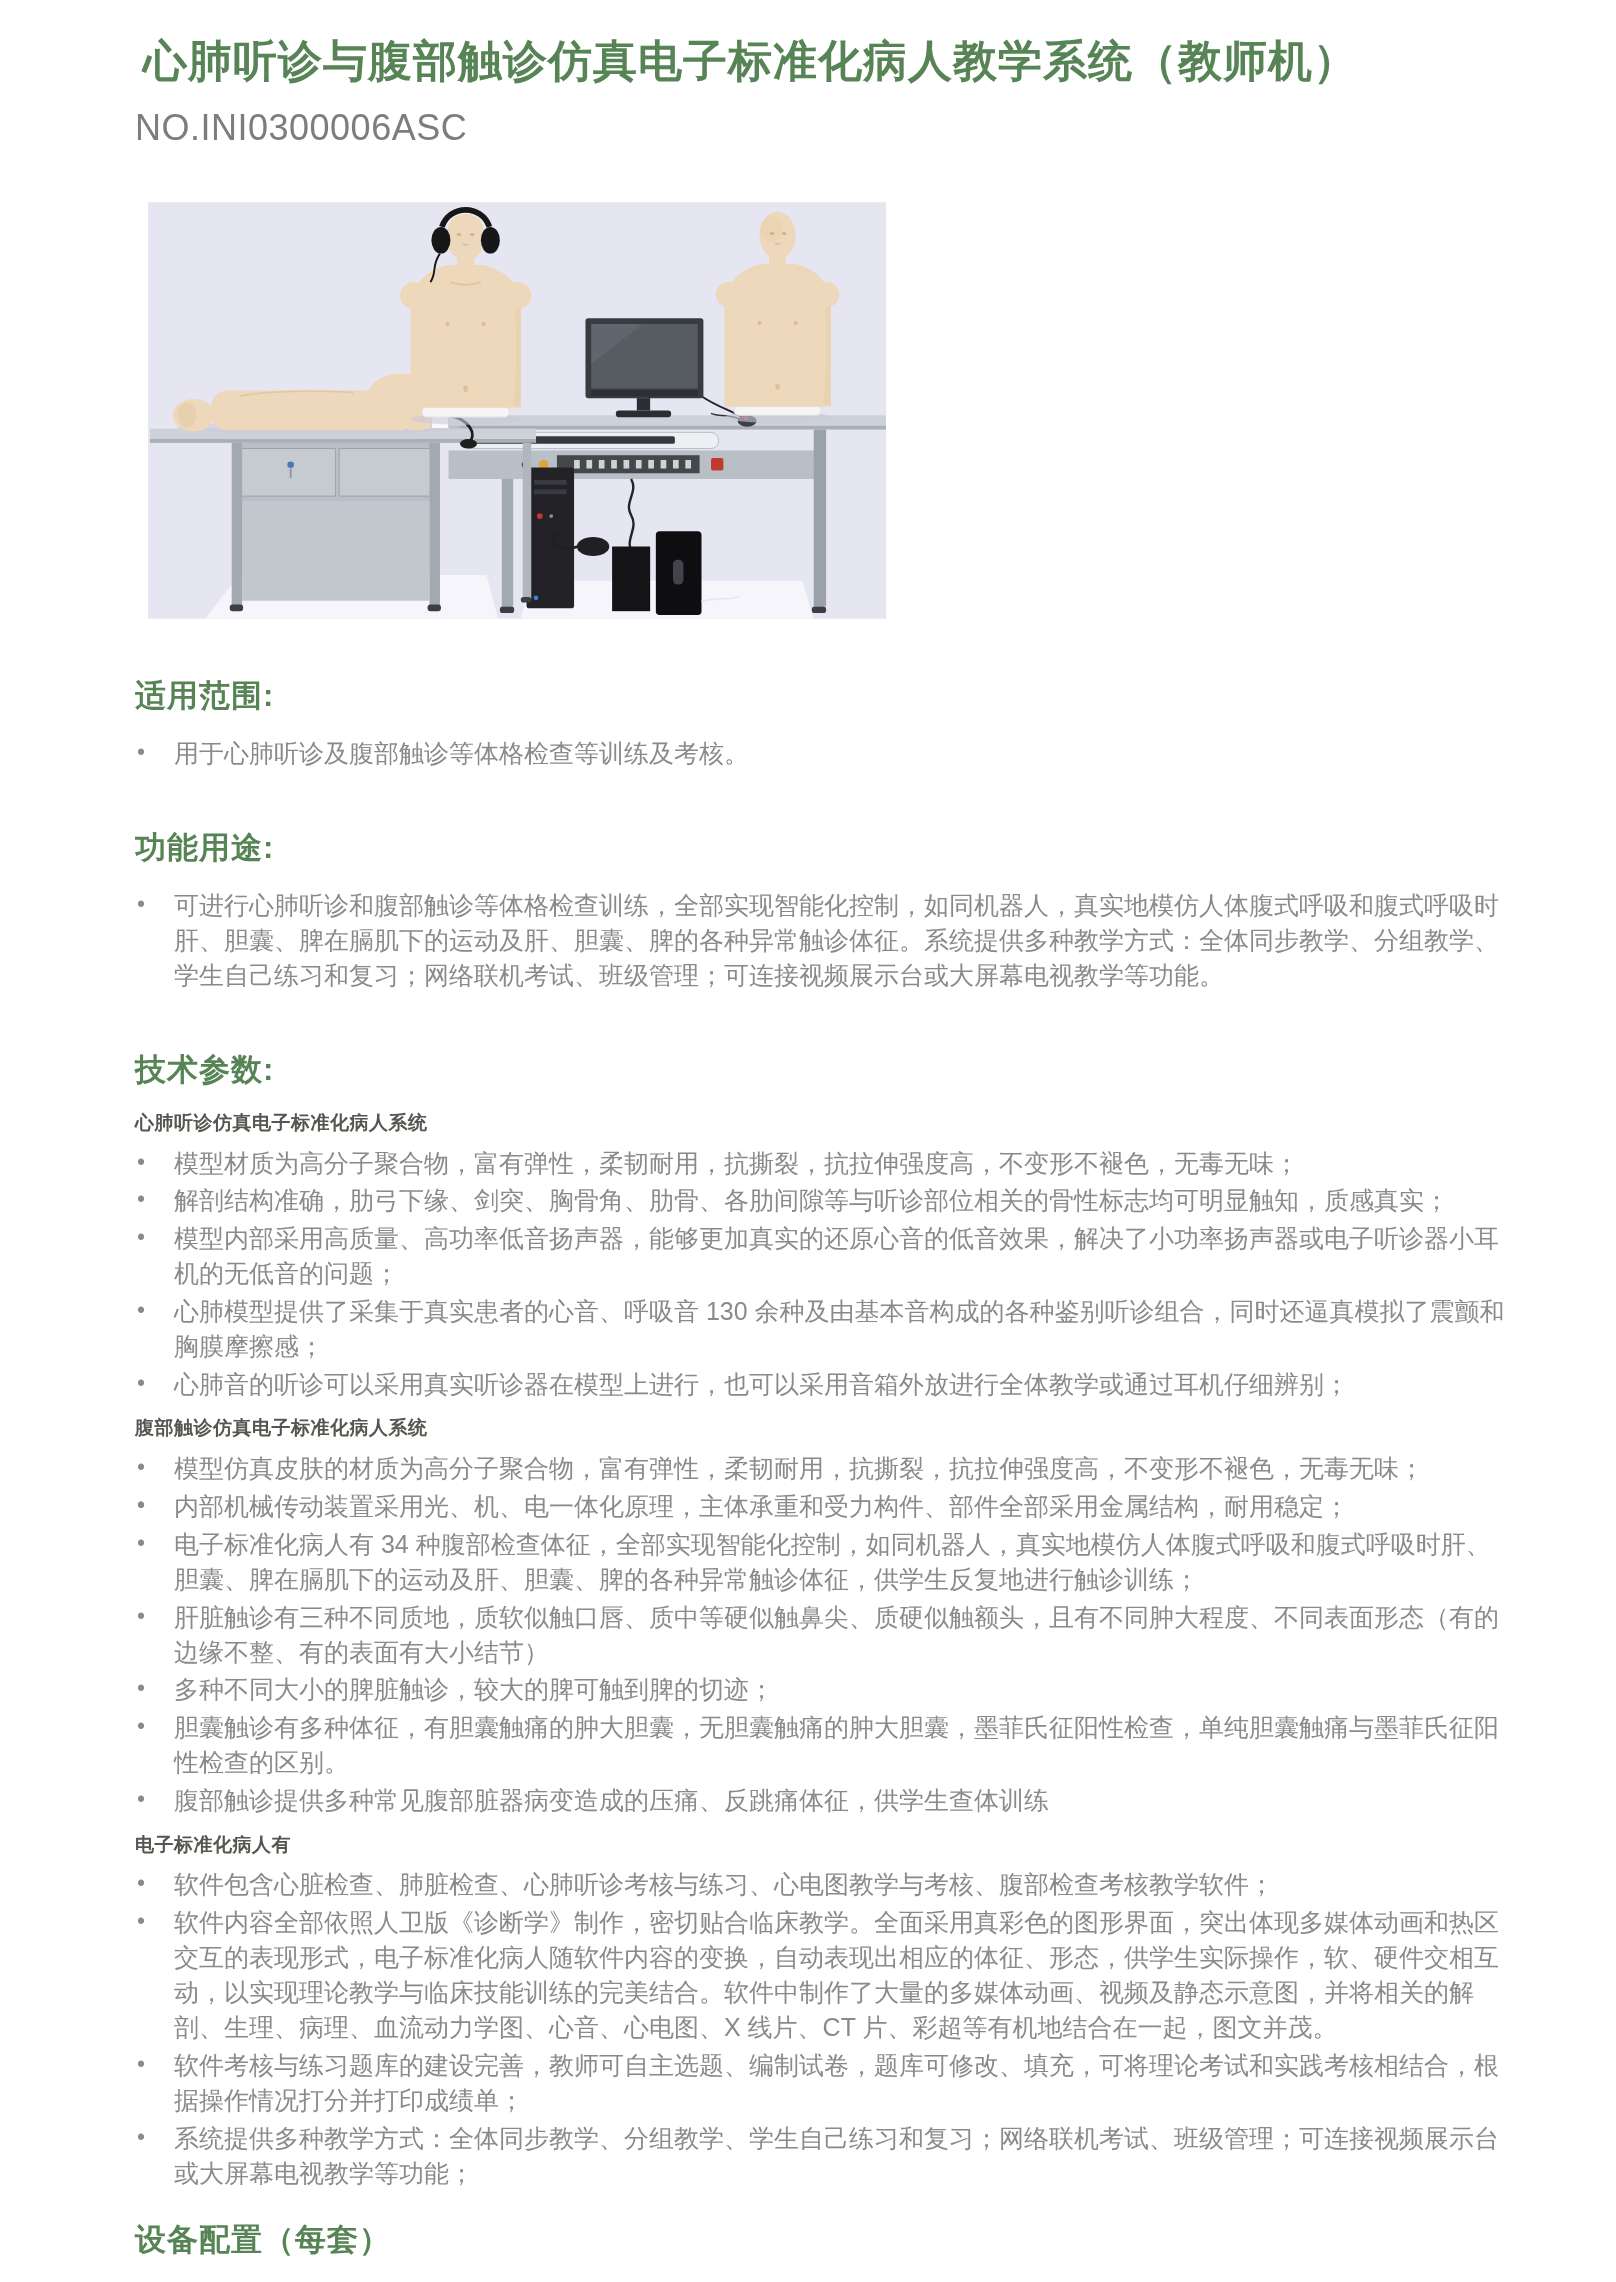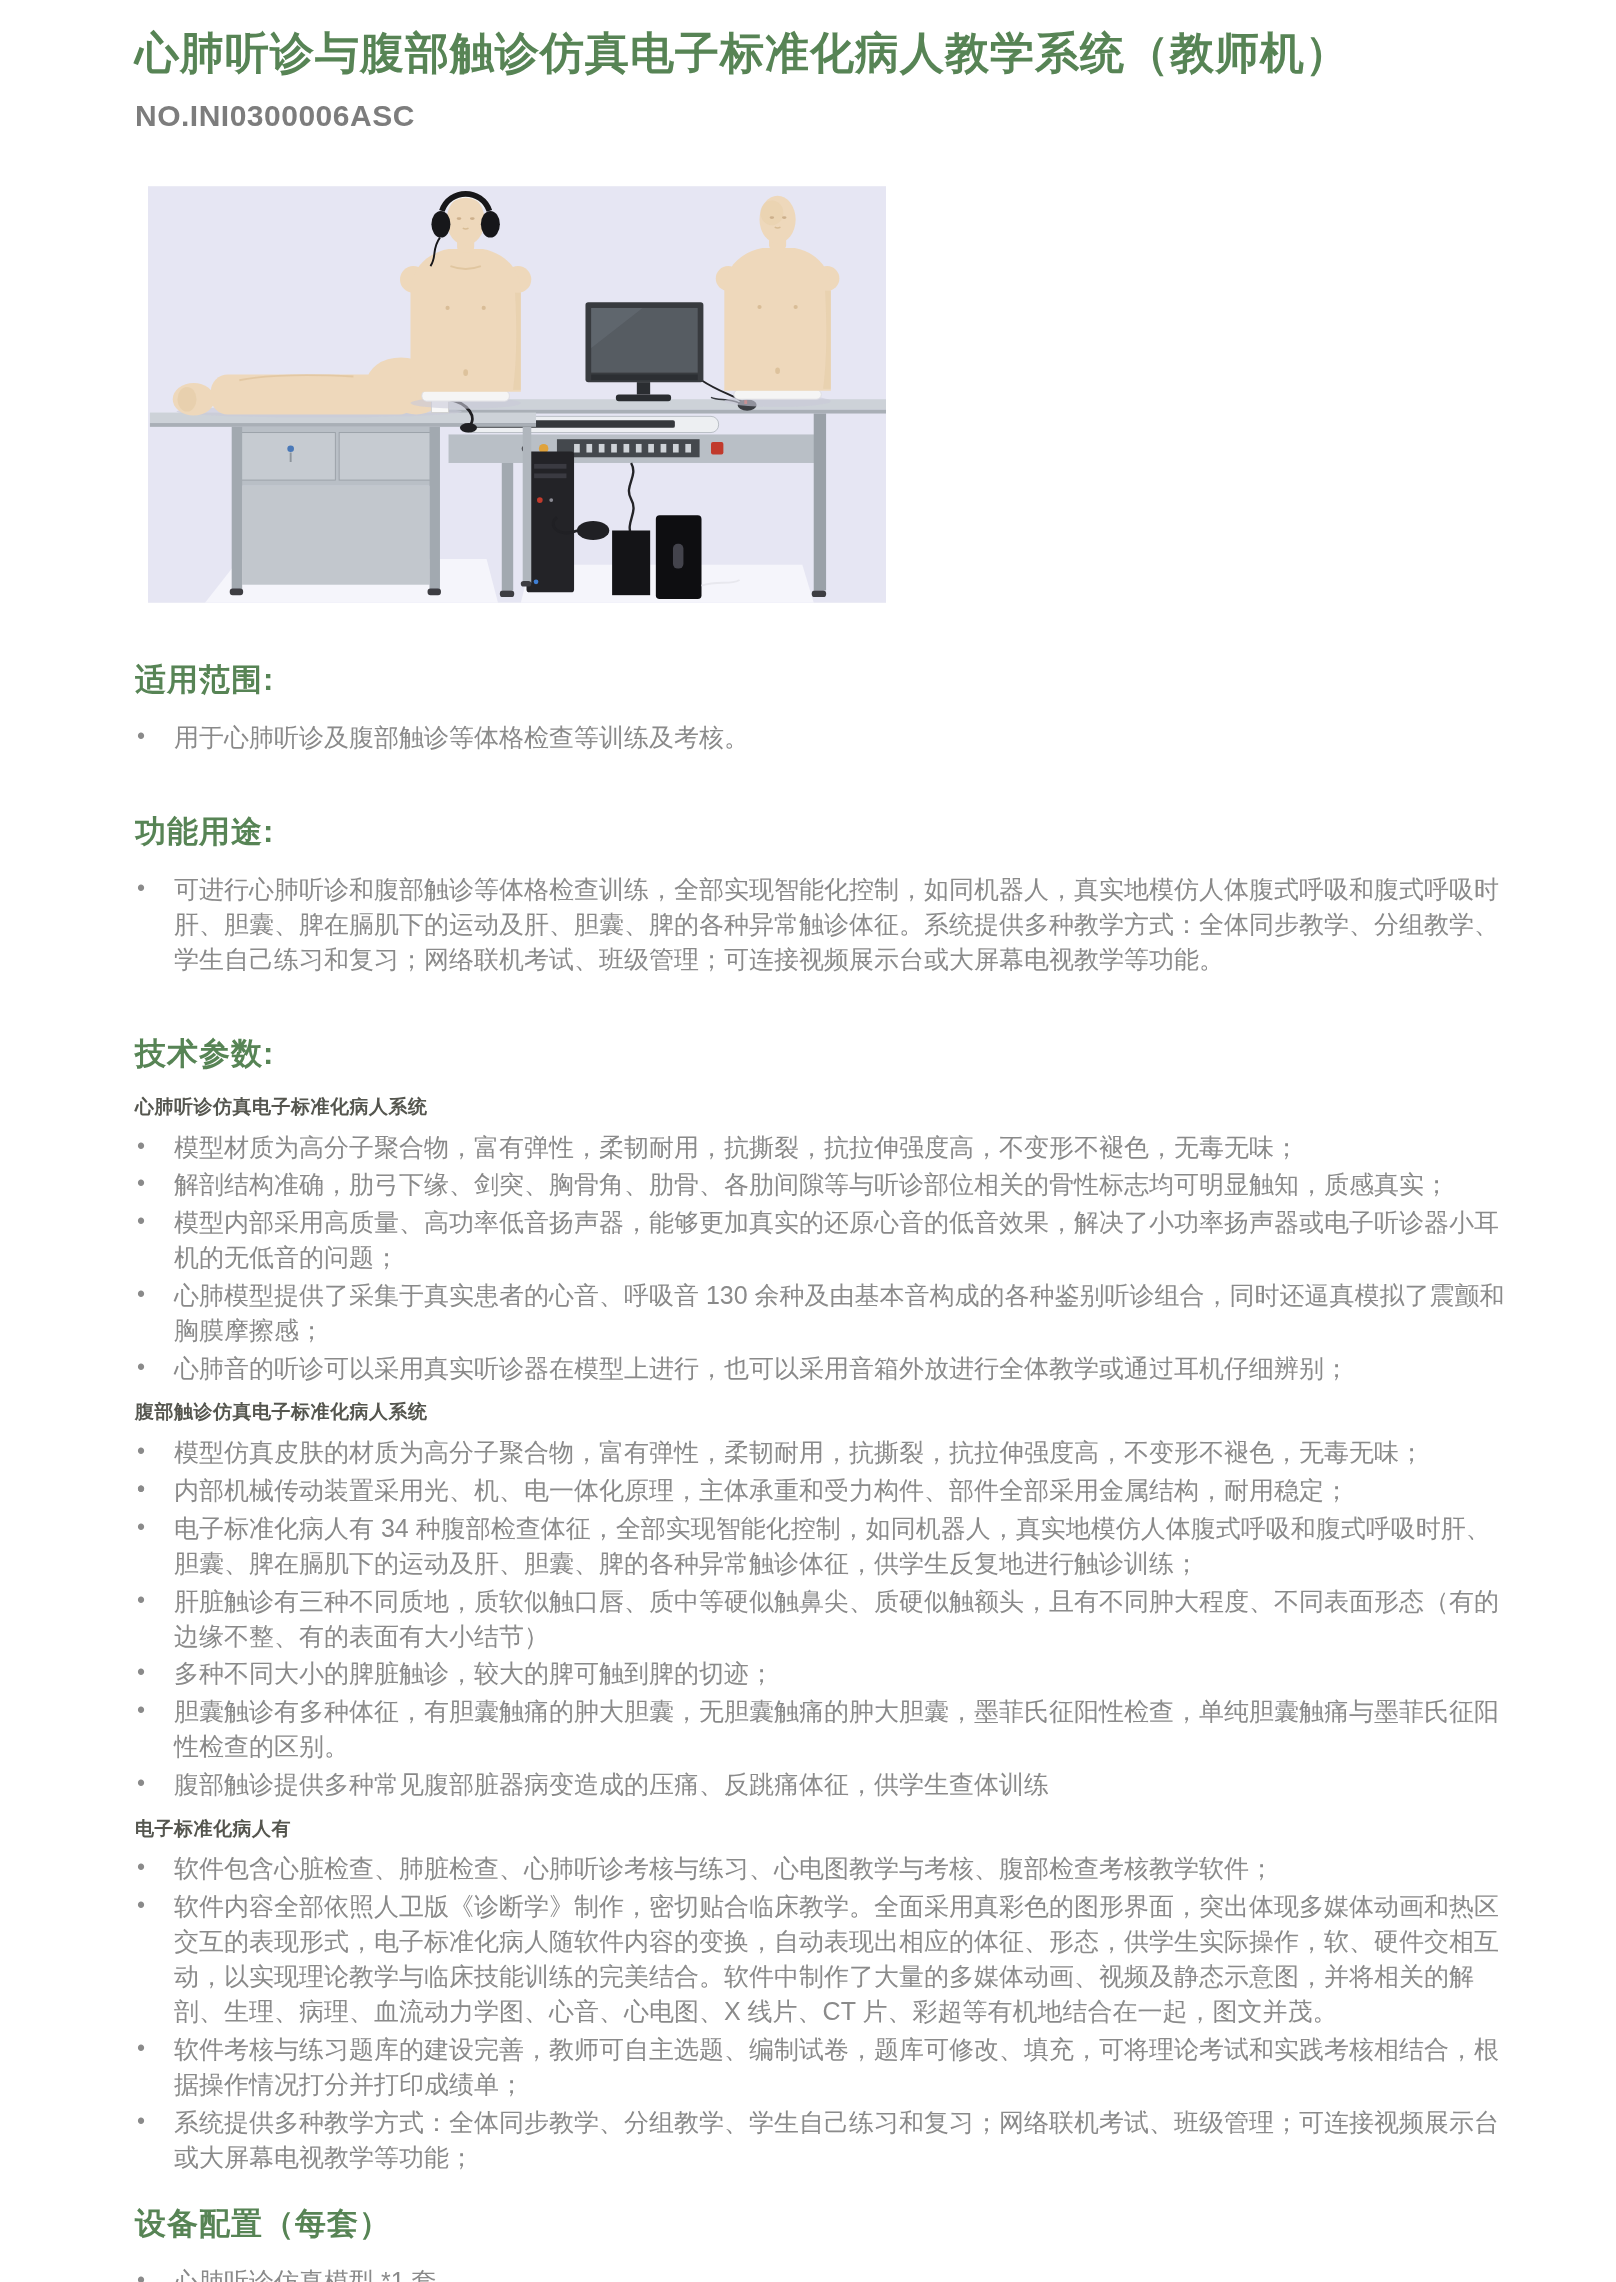--- a/index.html
+++ b/index.html
@@ -13,25 +13,25 @@
     --skin:#eed8bb;
   }
   *{box-sizing:border-box;}
   html,body{margin:0;padding:0;}
   body{
     width:1617px;height:2283px;overflow:hidden;background:#ffffff;
     font-family:"Liberation Sans","DejaVu Sans",sans-serif;
   }
   .page{padding:25px 112px 0 135px;}
   h1.title{
-    margin:0;font-size:44px;line-height:1.25;font-weight:bold;
+    margin:8px;font-size:44px;line-height:1.25;font-weight:bold;
     color:var(--green);letter-spacing:1px;white-space:nowrap;
   }
   .model-no{
-    margin-top:19px;font-size:30px;font-weight:bold;color:var(--modelno);
+    margin-top:19px;font-size:36px;font-weight:normal;color:var(--modelno);
     letter-spacing:0.5px;
   }
   figure.photo{margin:53px 0 0 13.3px;padding:0;width:738px;height:417px;}
   figure.photo svg{display:block;width:738px;height:417px;}
   section.spec-section{margin-top:56px;}
   section.spec-section.config{margin-top:28.5px;}
   h2.sec-head{
     margin:0 0 19px 0;font-size:31px;font-weight:bold;color:var(--green);
     letter-spacing:1px;
   }

